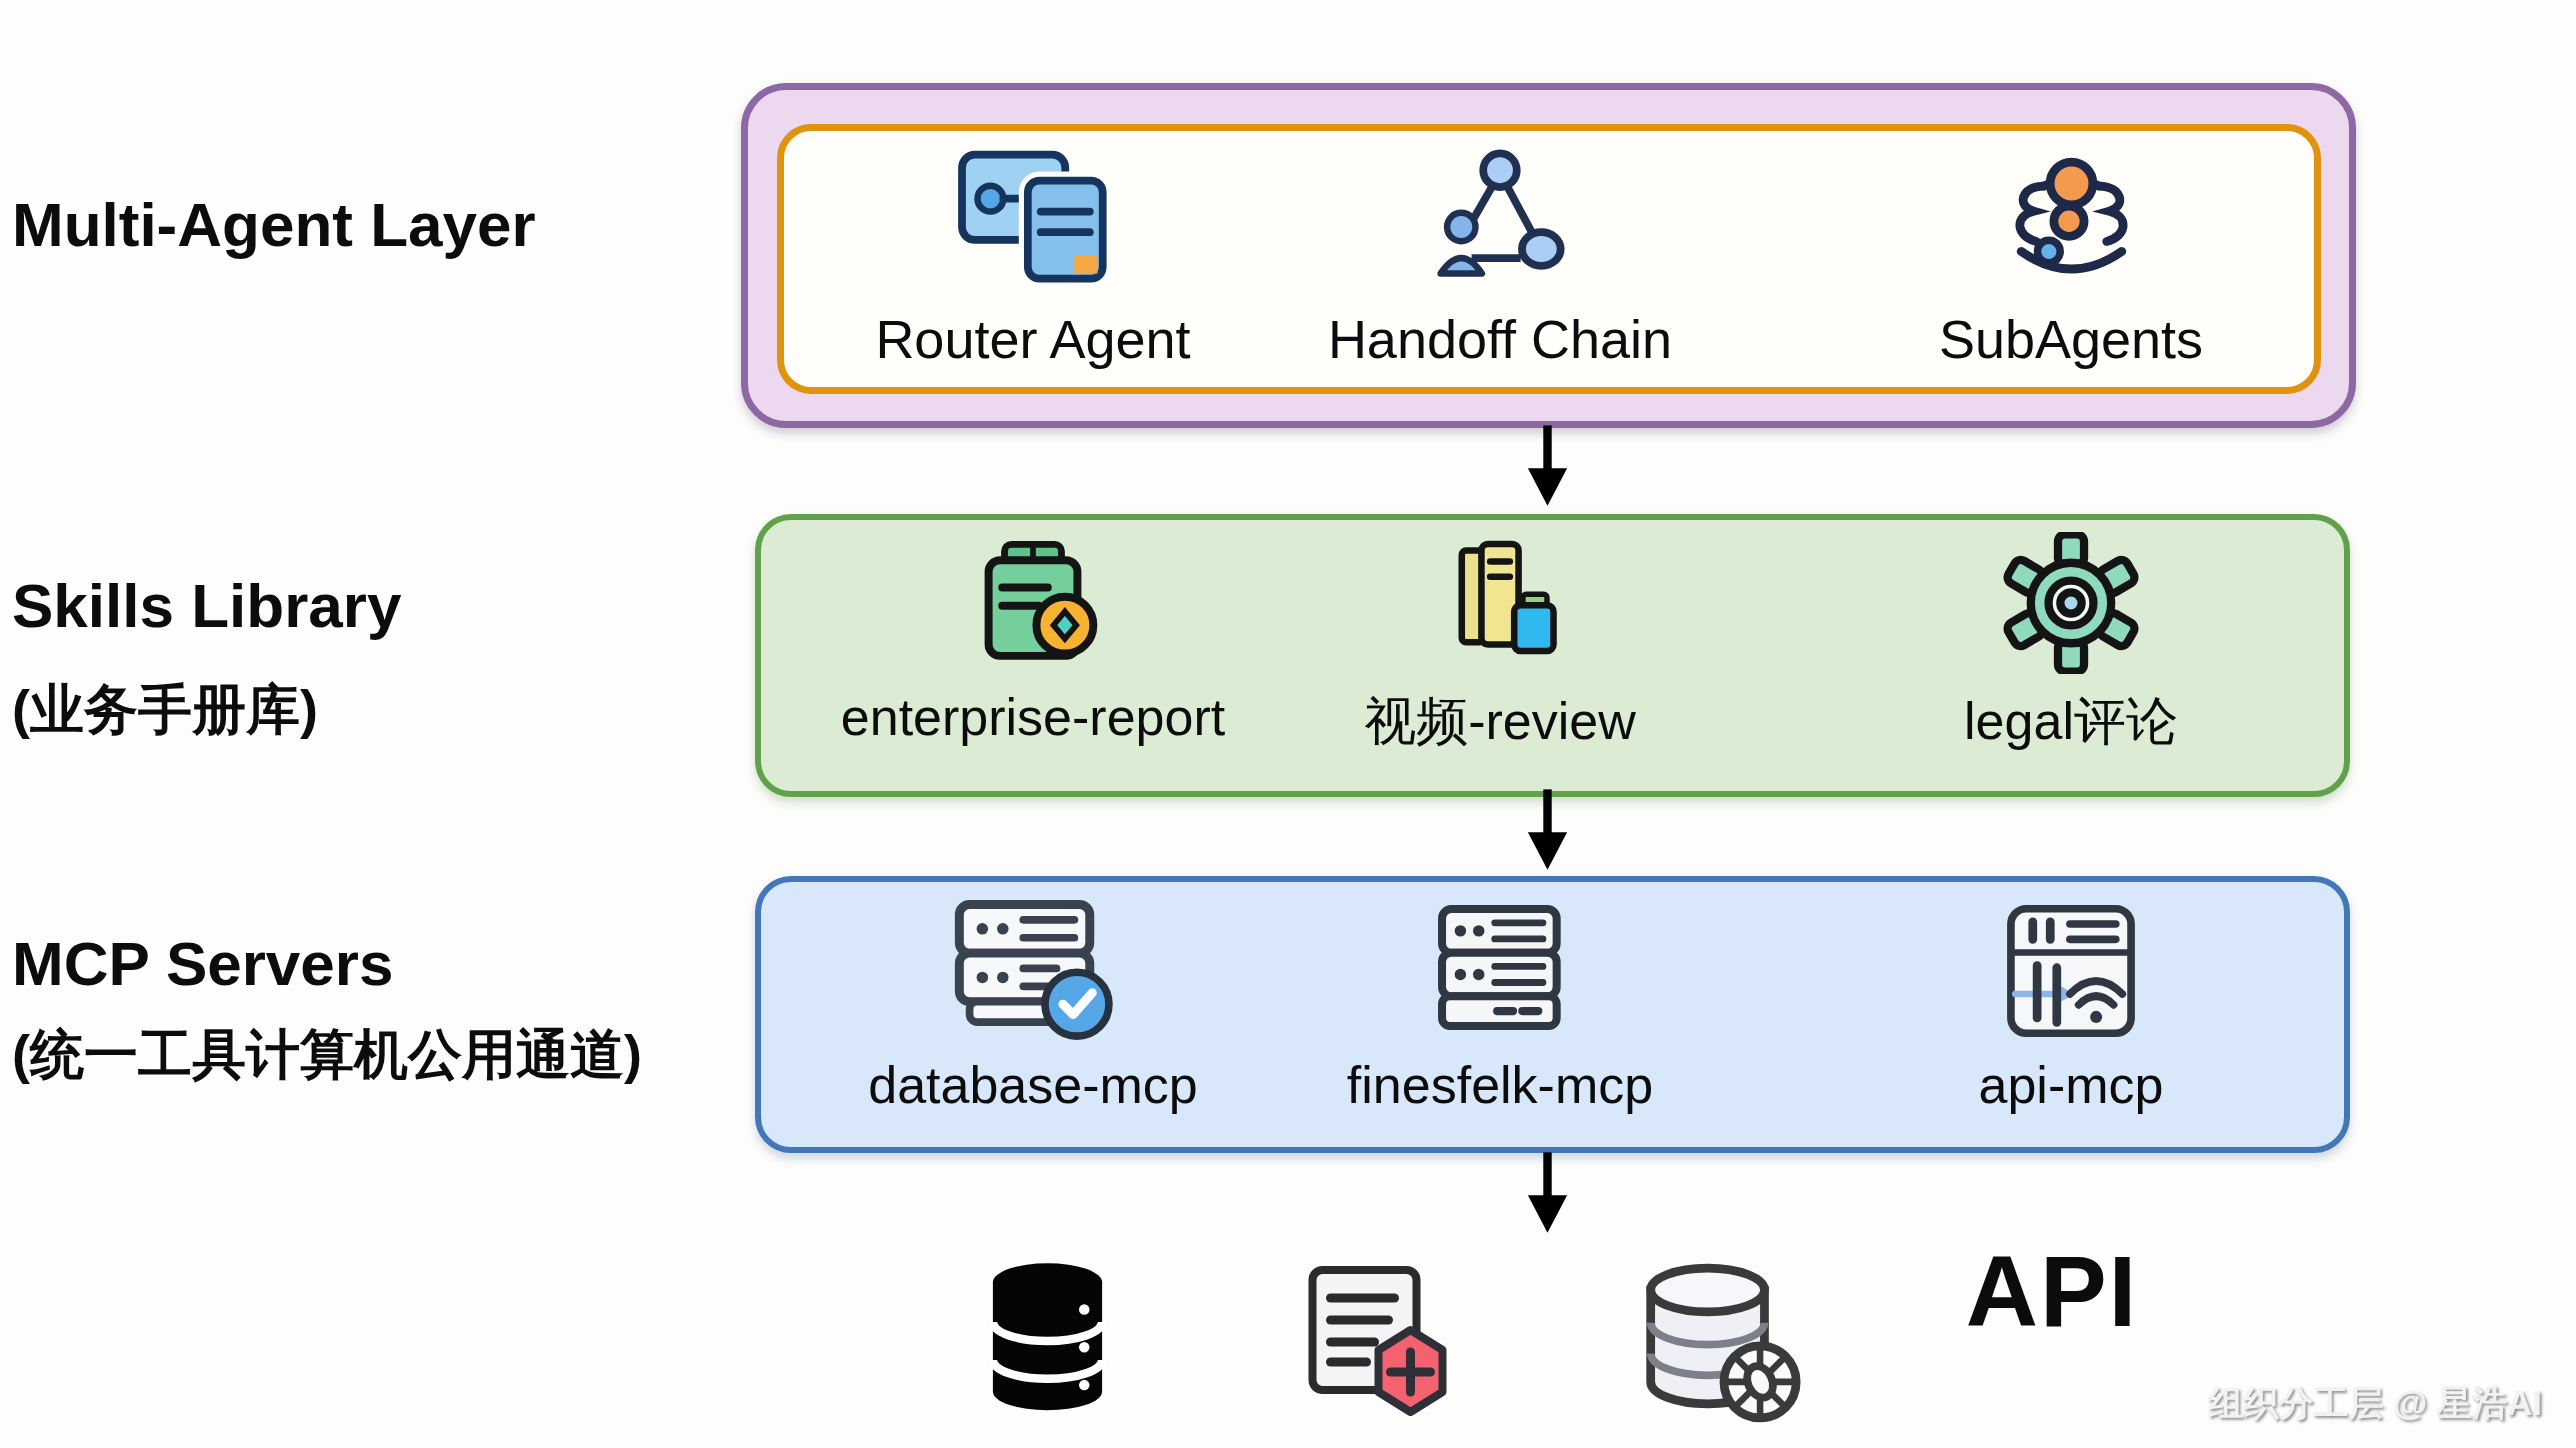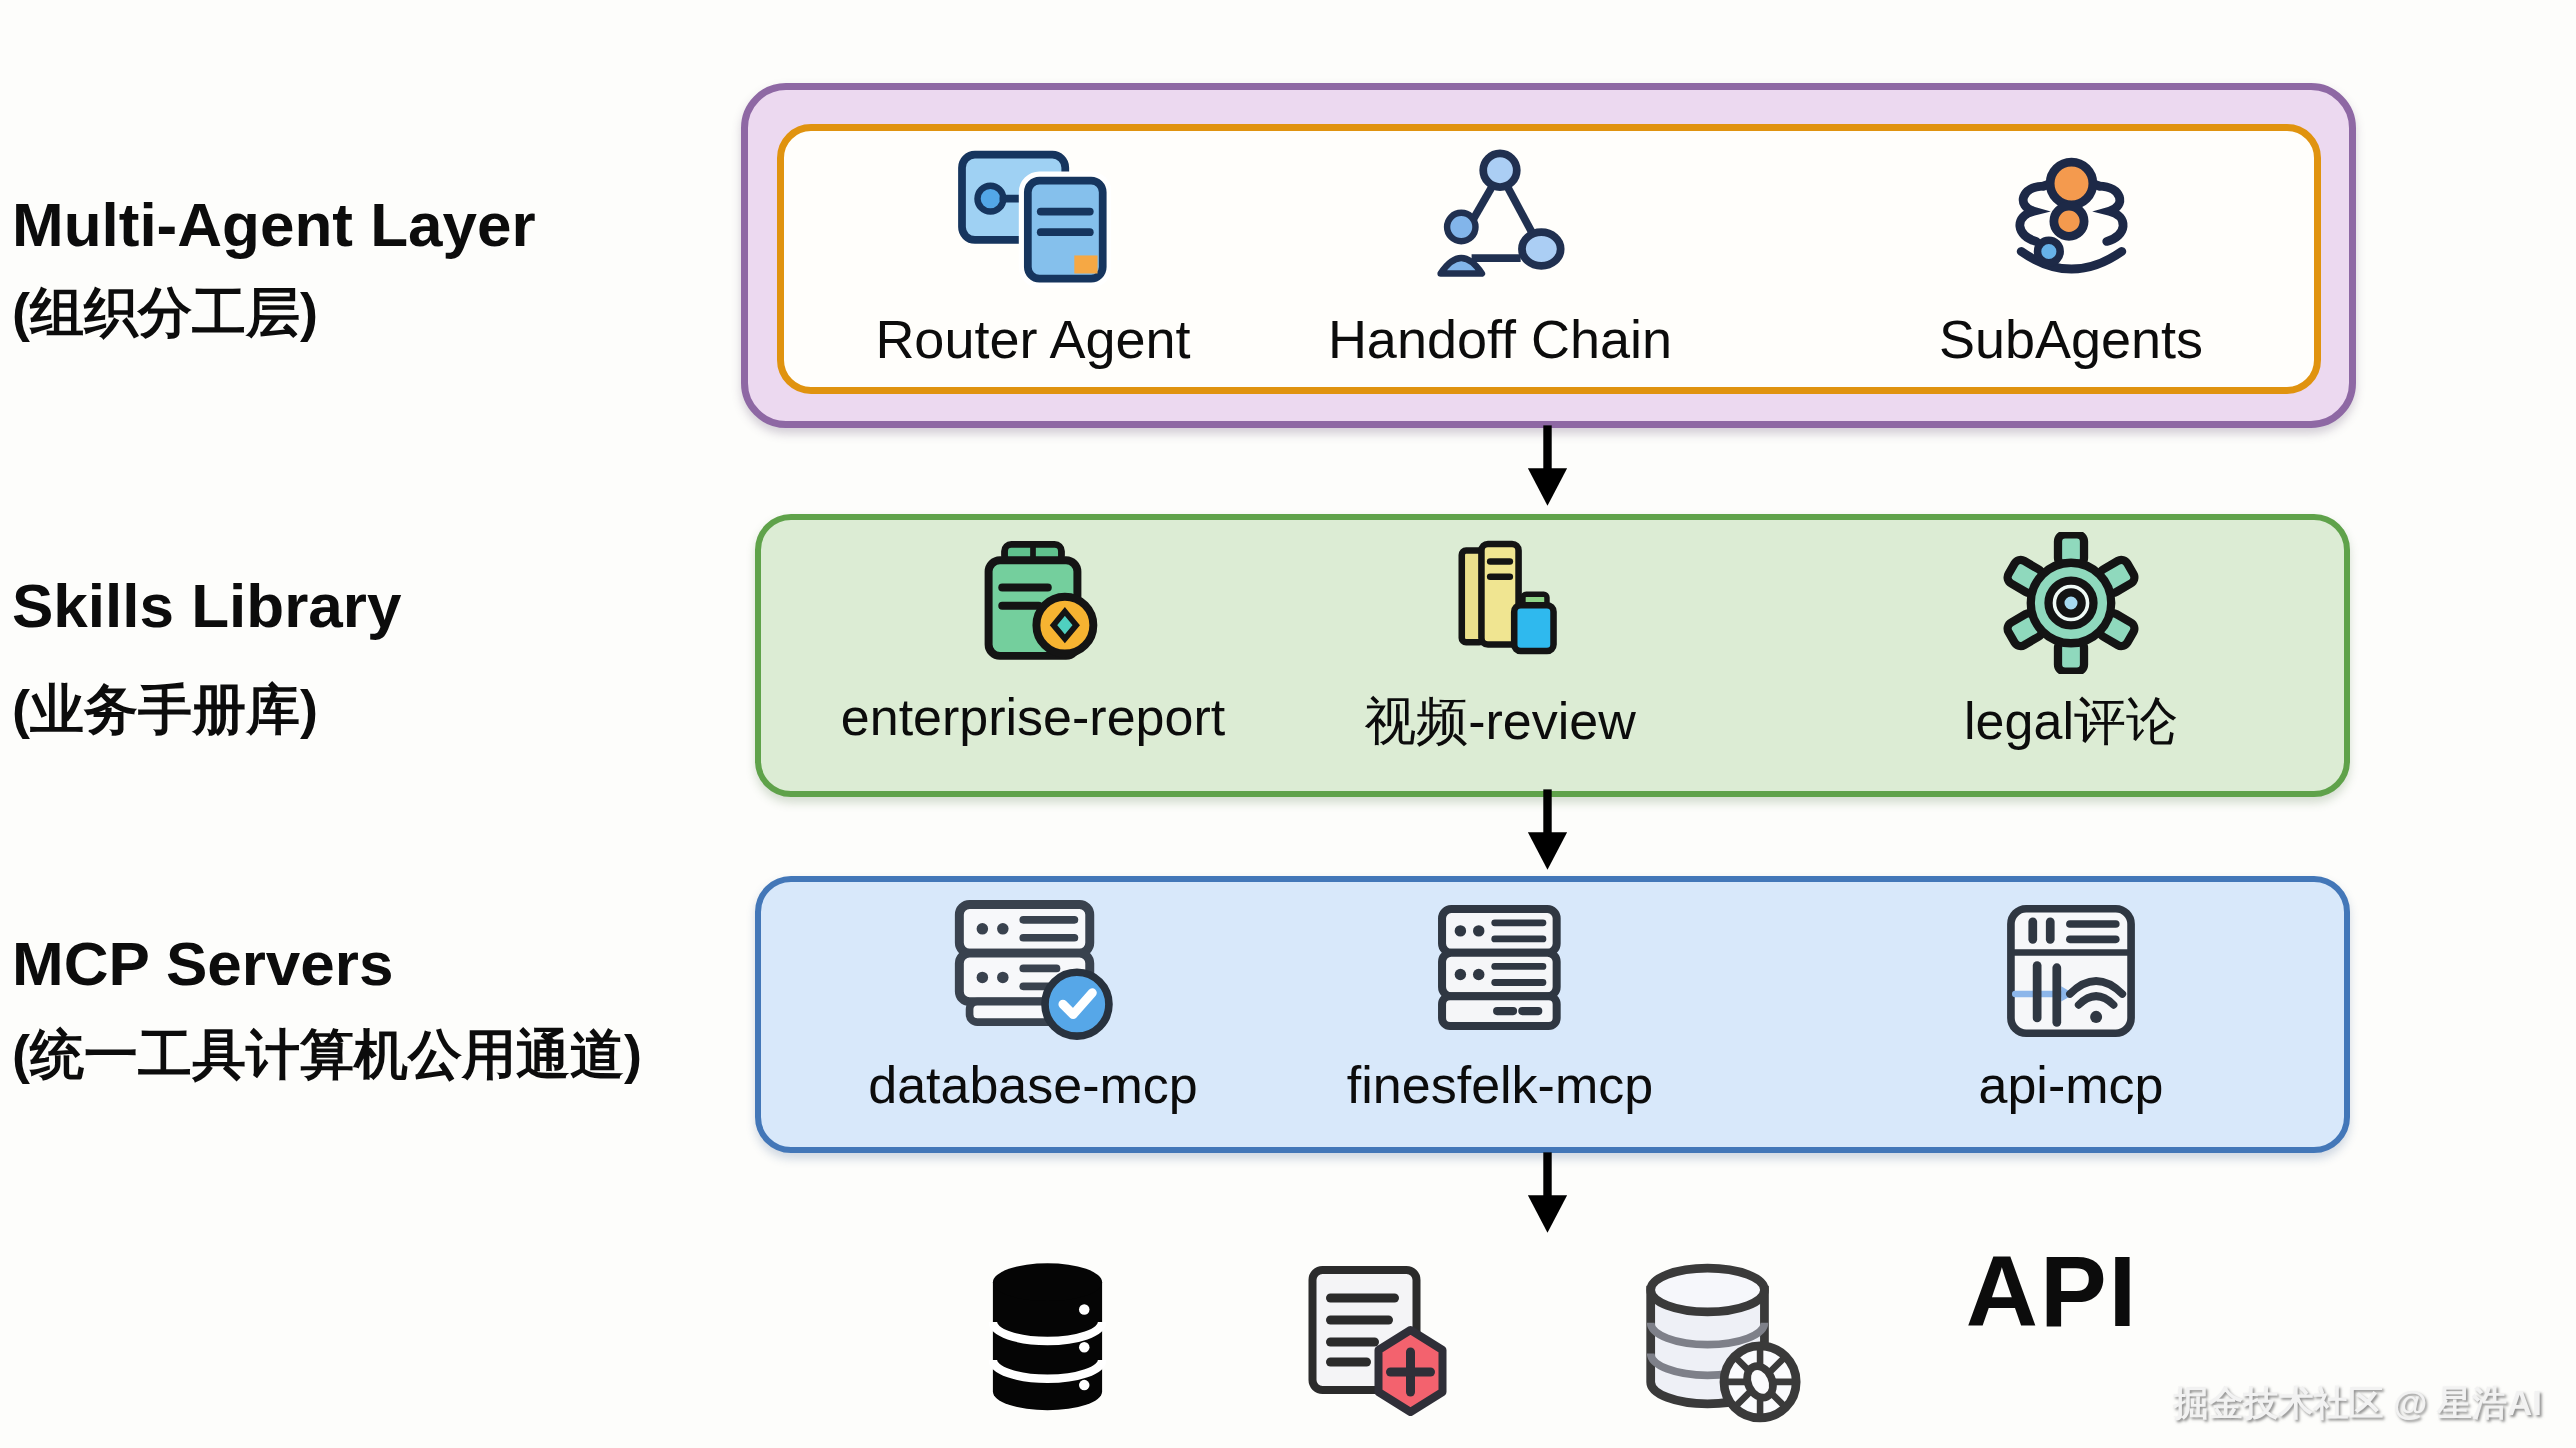--- a/index.html
+++ b/index.html
@@ -48,21 +48,20 @@
 
   .wm{position:absolute;right:34px;top:1380px;font-size:35px;font-weight:700;
       color:#f2f2f2;text-shadow:1.9px 1.9px 2.8px rgba(105,105,105,.75);white-space:nowrap;}
 </style>
 </head>
 <body>
 
 <div class="stage">
 
   <div class="side-line side-title" id="t1">Multi-Agent Layer</div>
-  <div class="side-line side-sub" id="s1">(组织分工层)</div>
   <div class="side-line side-title" id="t2">Skills Library</div>
   <div class="side-line side-sub" id="s2">(业务手册库)</div>
   <div class="side-line side-title" id="t3">MCP Servers</div>
   <div class="side-line side-sub" id="s3">(统一工具计算机公用通道)</div>
 
   <div class="box box-agents"></div>
   <div class="box box-agents-inner"></div>
   <div class="box box-skills"></div>
   <div class="box box-mcp"></div>
 
@@ -281,16 +280,16 @@
       <line x1="118" y1="85" x2="118" y2="147" stroke="#3a3a3a" stroke-width="6"></line>
       <line x1="87" y1="116" x2="149" y2="116" stroke="#3a3a3a" stroke-width="6"></line>
       <line x1="96" y1="94" x2="140" y2="138" stroke="#3a3a3a" stroke-width="6"></line>
       <line x1="140" y1="94" x2="96" y2="138" stroke="#3a3a3a" stroke-width="6"></line>
       <ellipse cx="118" cy="116" rx="11" ry="15" transform="rotate(-25 118 116)" fill="#fafbfd" stroke="#3a3a3a" stroke-width="7"></ellipse>
     </svg>
   </div>
 
   <div class="api">API</div>
 
-  <div class="wm">掘金技术社区 @ 星浩AI</div>
+  <div class="wm">组织分工层 @ 星浩AI</div>
 
 </div>
 
 
 </body></html>

